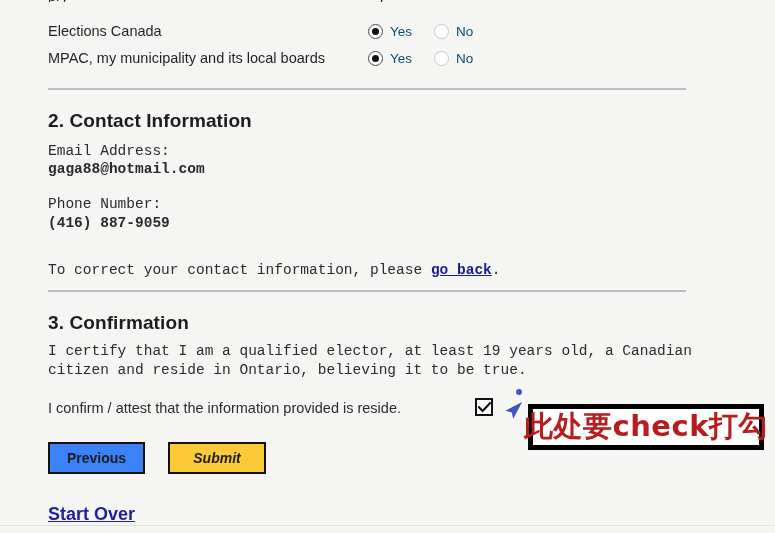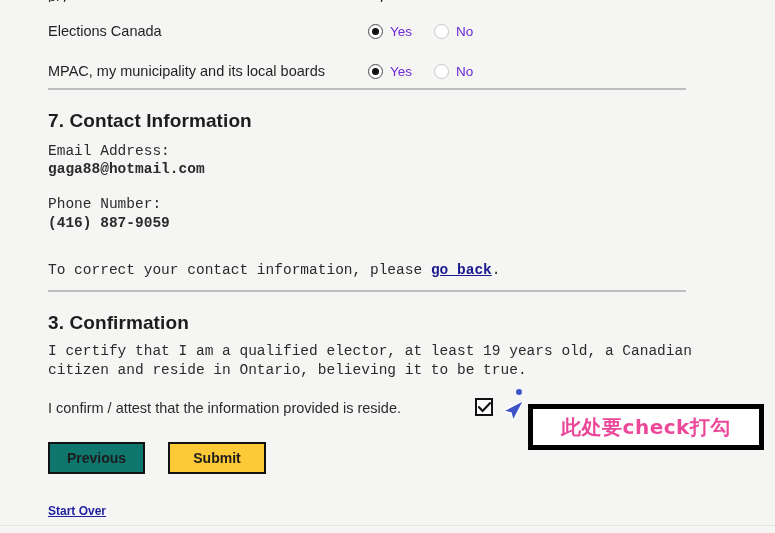--- a/index.html
+++ b/index.html
@@ -78,21 +78,21 @@
     content: "";
     position: absolute;
     left: 50%; top: 50%;
     width: 7px; height: 7px;
     margin: -3.5px 0 0 -3.5px;
     border-radius: 50%;
     background: #111;
   }
   .opt-label {
     font-size: 13.5px;
-    color: #6d28d9;
+    color: #0c4a6e;
     margin-left: 7px;
   }
 
   
   .divider {
     position: absolute;
     left: 48px;
     width: 638px;
     height: 2px;
     background: #bdbdbd;
@@ -120,21 +120,21 @@
   .text.wide { width: 648px; }
 
   a.link {
     color: #1b1b8f;
     font-weight: bold;
     text-decoration: underline;
   }
   .startover {
     position: absolute;
     left: 48px;
-    font-size: 12px;
+    font-size: 18px;
     font-weight: bold;
     color: #1f1fa0;
     text-decoration: underline;
   }
 
   
   .confirm-row {
     position: absolute;
     left: 48px;
     top: 396px;
@@ -173,46 +173,47 @@
     color: #1c1c1c;
     display: flex;
     align-items: center;
     justify-content: center;
     font-family: "Liberation Sans", sans-serif;
     cursor: pointer;
   }
   .btn-previous {
     left: 48px;  top: 442px;
     width: 97px; height: 32px;
-    background: #0f766e;
+    background: #3b82f6;
   }
   .btn-submit {
     left: 168px; top: 442px;
     width: 98px;  height: 32px;
     background: #fcc937;
+    font-style: italic;
   }
 
   
   .anno-box {
     position: absolute;
     left: 528px;
     top: 404px;
     width: 236px;
     height: 46px;
     box-sizing: border-box;
     border: 5px solid #000;
     background: #ffffff;
     display: flex;
     align-items: center;
     justify-content: center;
   }
   .anno-text {
-    font-size: 20px;
-    font-weight: bold;
-    color: #ec4899;
+    font-size: 29px;
+    font-weight: bold;
+    color: #b91c1c;
     font-family: "DejaVu Sans", sans-serif;
     letter-spacing: 0.5px;
     white-space: nowrap;
   }
   .anno-cursor {
     position: absolute;
     left: 500px;
     top: 398px;
     width: 26px;
     height: 28px;
@@ -254,37 +255,37 @@
         <span class="radio on"></span>
         <span class="opt-label">Yes</span>
       </span>
       <span class="opt">
         <span class="radio off"></span>
         <span class="opt-label">No</span>
       </span>
     </span>
   </div>
 
-  <div class="qrow" style="top:59px;">
+  <div class="qrow" style="top:46px;">
     <span class="qlabel">MPAC, my municipality and its local boards</span>
     <span class="opts">
       <span class="opt">
         <span class="radio on"></span>
         <span class="opt-label">Yes</span>
       </span>
       <span class="opt">
         <span class="radio off"></span>
         <span class="opt-label">No</span>
       </span>
     </span>
   </div>
 
   <div class="divider" style="top:88px;"></div>
 
-  <div class="heading" style="top:110px;">7. Contact Information</div>
+  <div class="heading" style="top:110px;">2. Contact Information</div>
 
   <div class="text" style="top:142px;">Email Address:</div>
   <div class="text bold" style="top:160px;">gaga88@hotmail.com</div>
 
   <div class="text" style="top:195px;text-align:center;">Phone Number:</div>
   <div class="text bold" style="top:214px;">(416) 887-9059</div>
 
   <div class="text" style="top:261px;">
     <span>To correct your contact information, please </span><a class="link" href="#">go back</a><span>.</span>
   </div>

